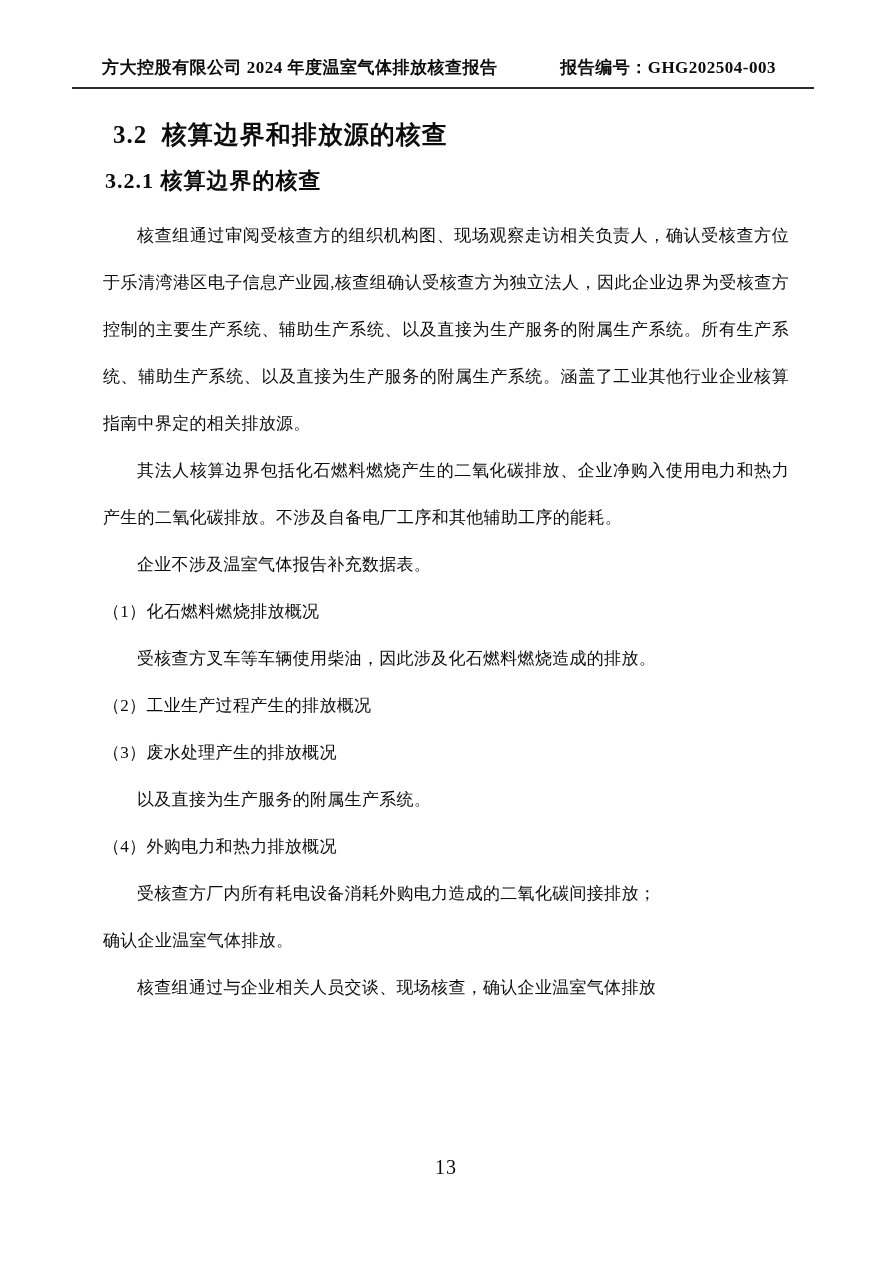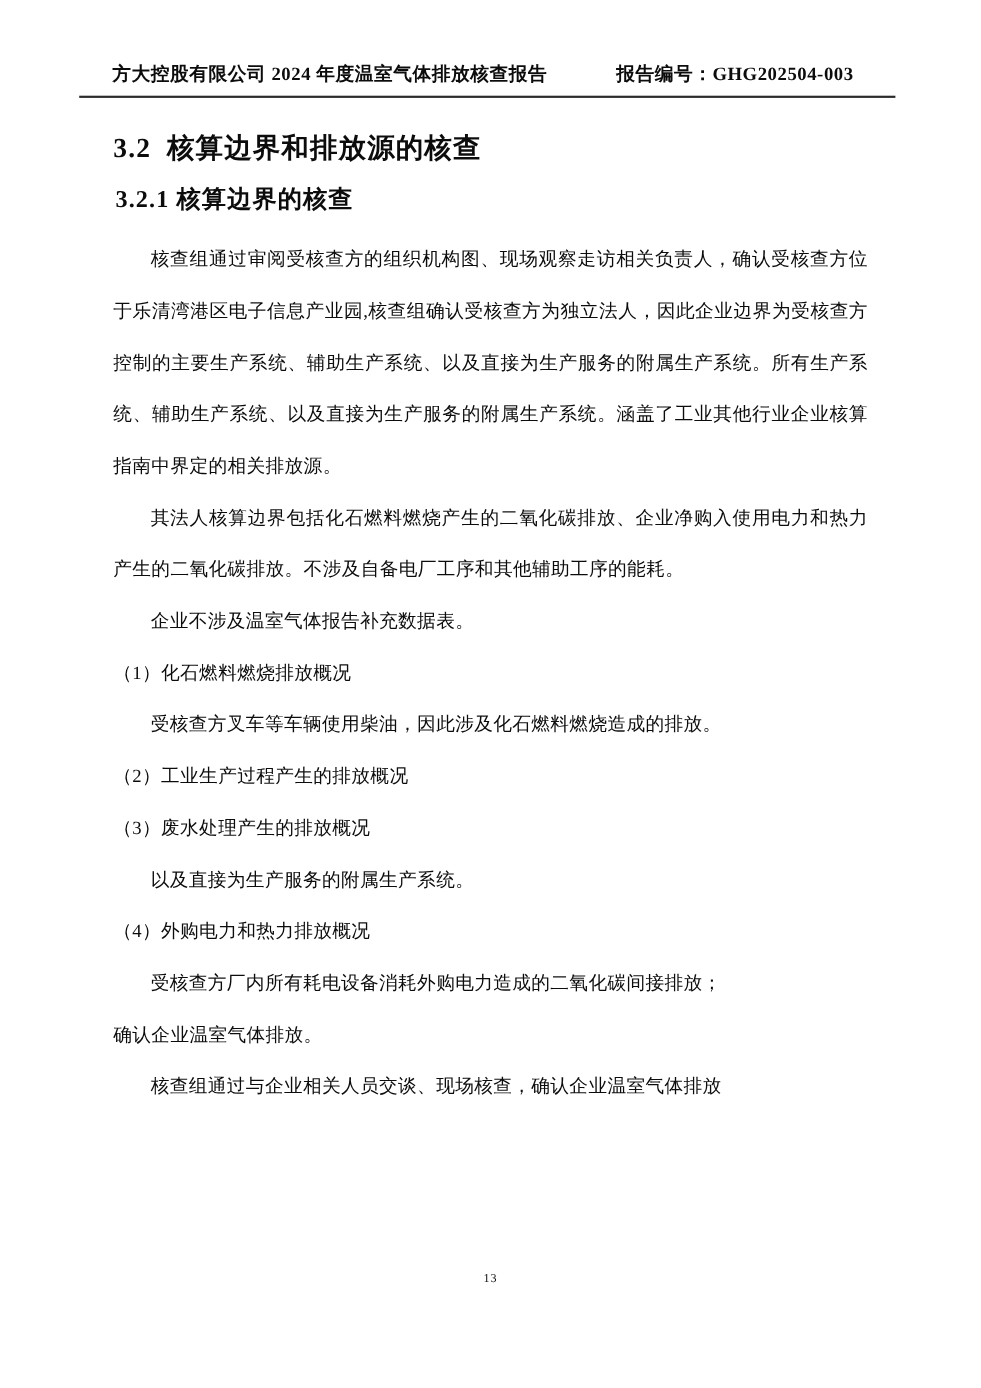--- a/index.html
+++ b/index.html
@@ -25,21 +25,21 @@
     letter-spacing: 0.5px;
     white-space: nowrap;
   }
 
   .doc-body {
     position: absolute;
     top: 104px; left: 103px; width: 686px;
   }
 
   .h1 {
-    margin: 14px 0 0 0;
+    margin: 14px 0 0 10px;
     font-size: 25px;
     font-weight: 700;
     letter-spacing: 1px;
     white-space: pre;
   }
   .h2 {
     margin: 15px 0 16px 2px;
     font-size: 22px;
     font-weight: 700;
     letter-spacing: 1px;
@@ -56,21 +56,21 @@
     letter-spacing: 0.3px;
   }
   p.indent { text-indent: 2em; }
   p.list   { text-indent: 0; }
   p.plain  { text-indent: 0; }
 
   .page-footer {
     position: absolute;
     top: 1156px; left: 0; width: 100%;
     text-align: center;
-    font-size: 11px;
+    font-size: 20px;
     letter-spacing: 1px;
   }
 </style>
 </head>
 <body>
 
 <div class="page">
 
   <div class="page-header">
     <span>方大控股有限公司 2024 年度温室气体排放核查报告</span>

